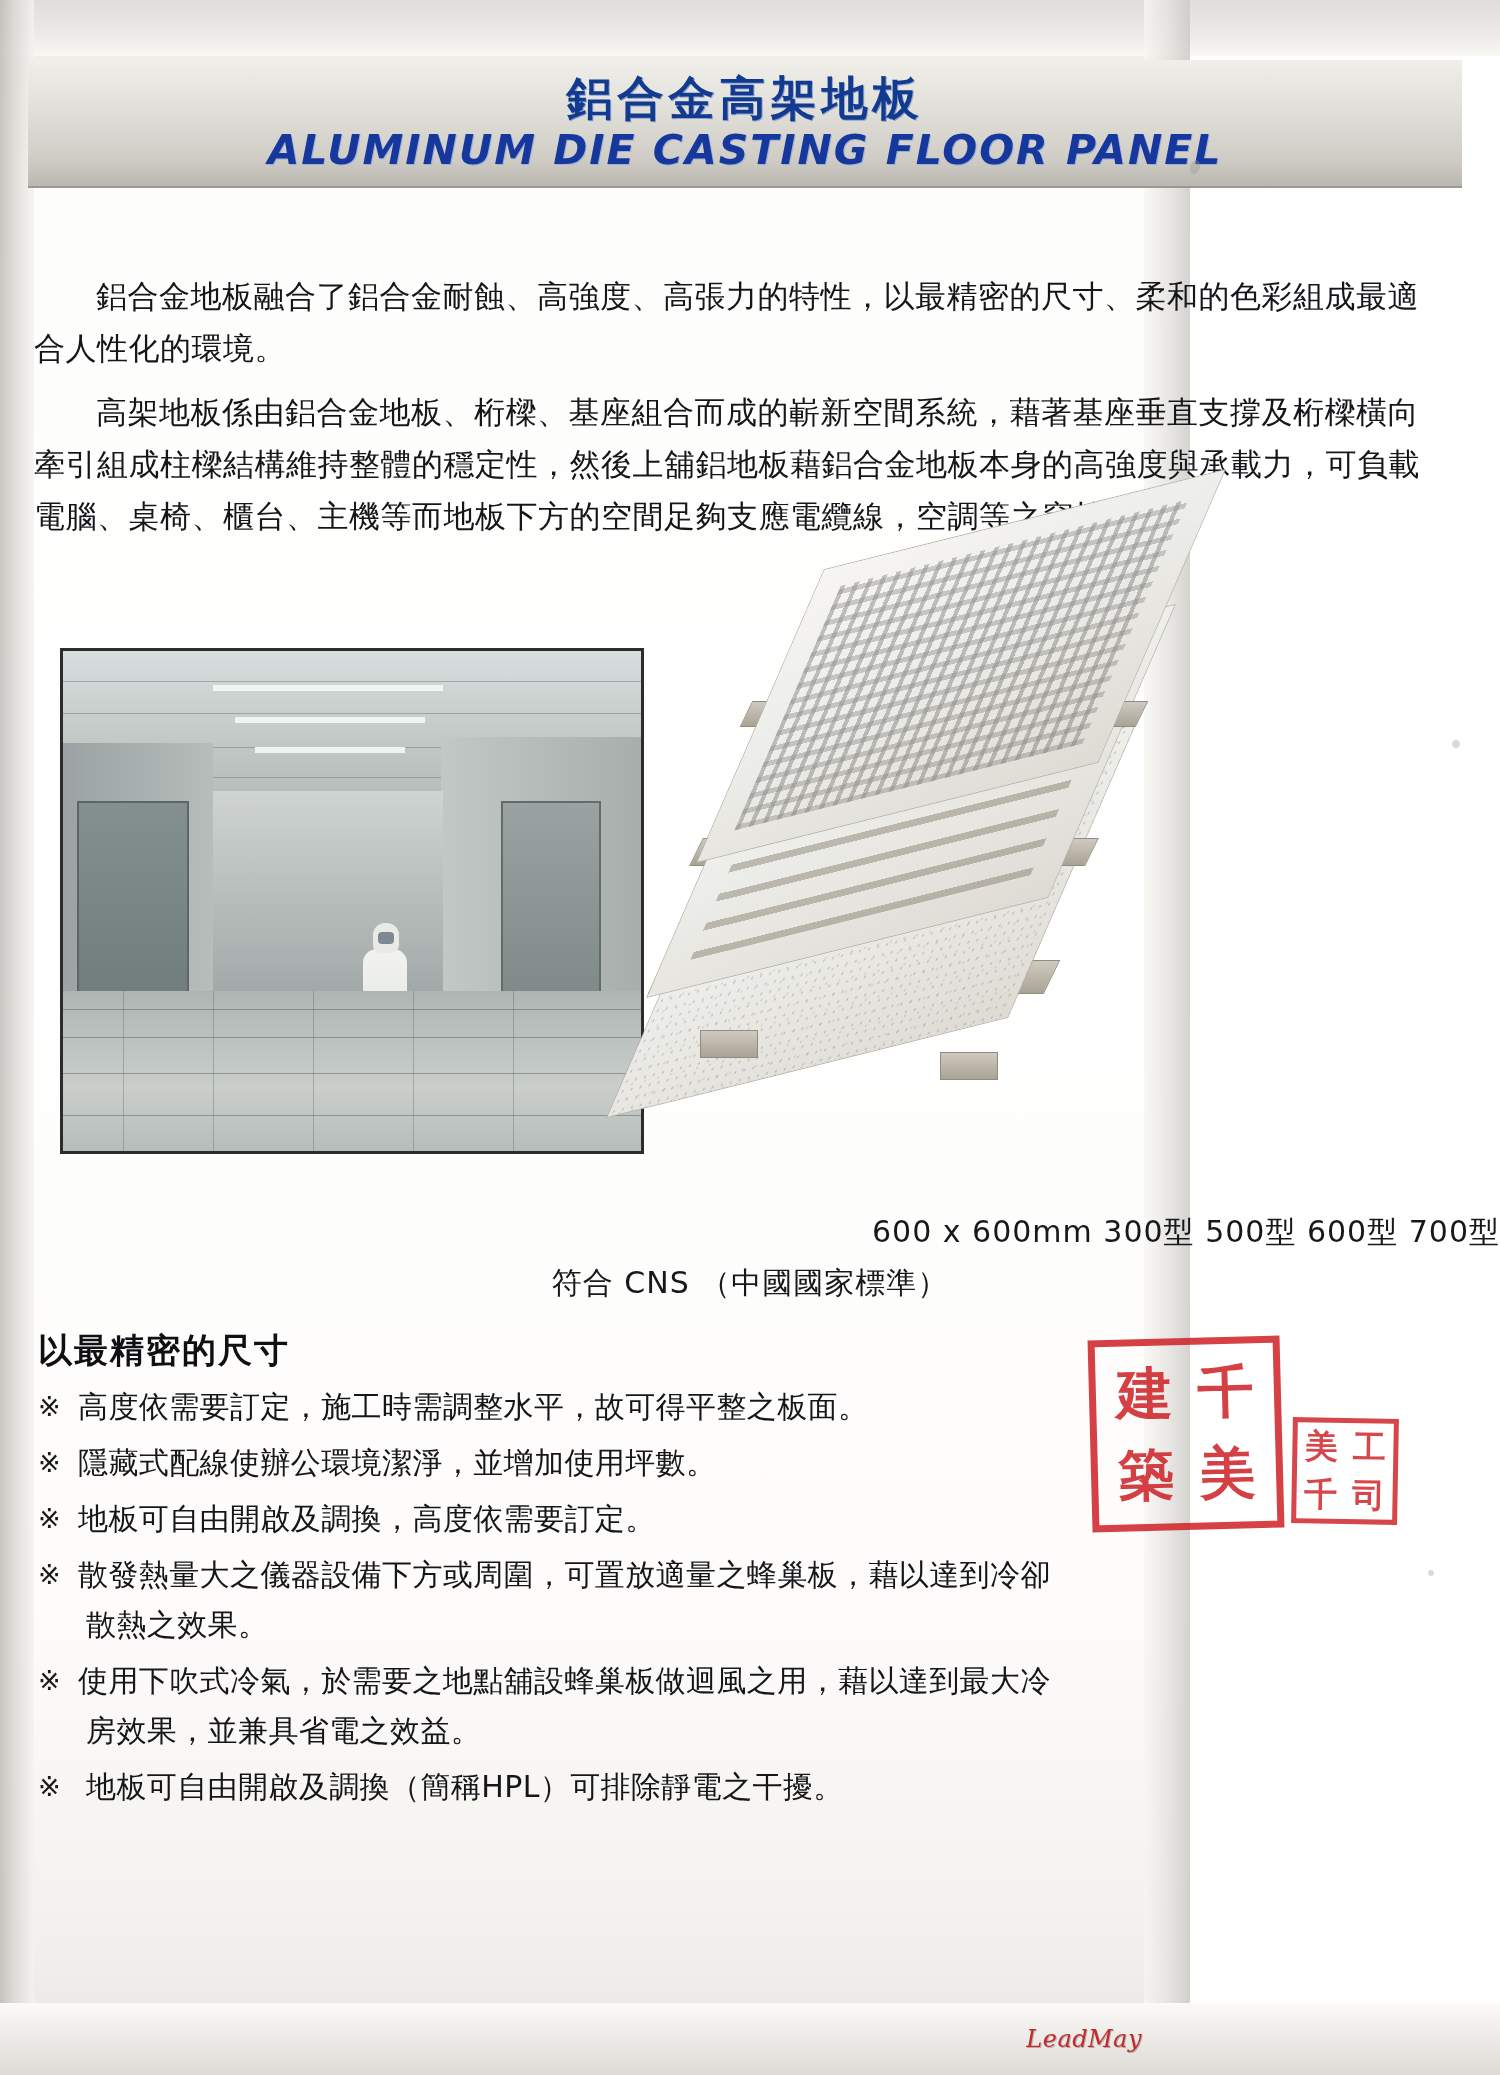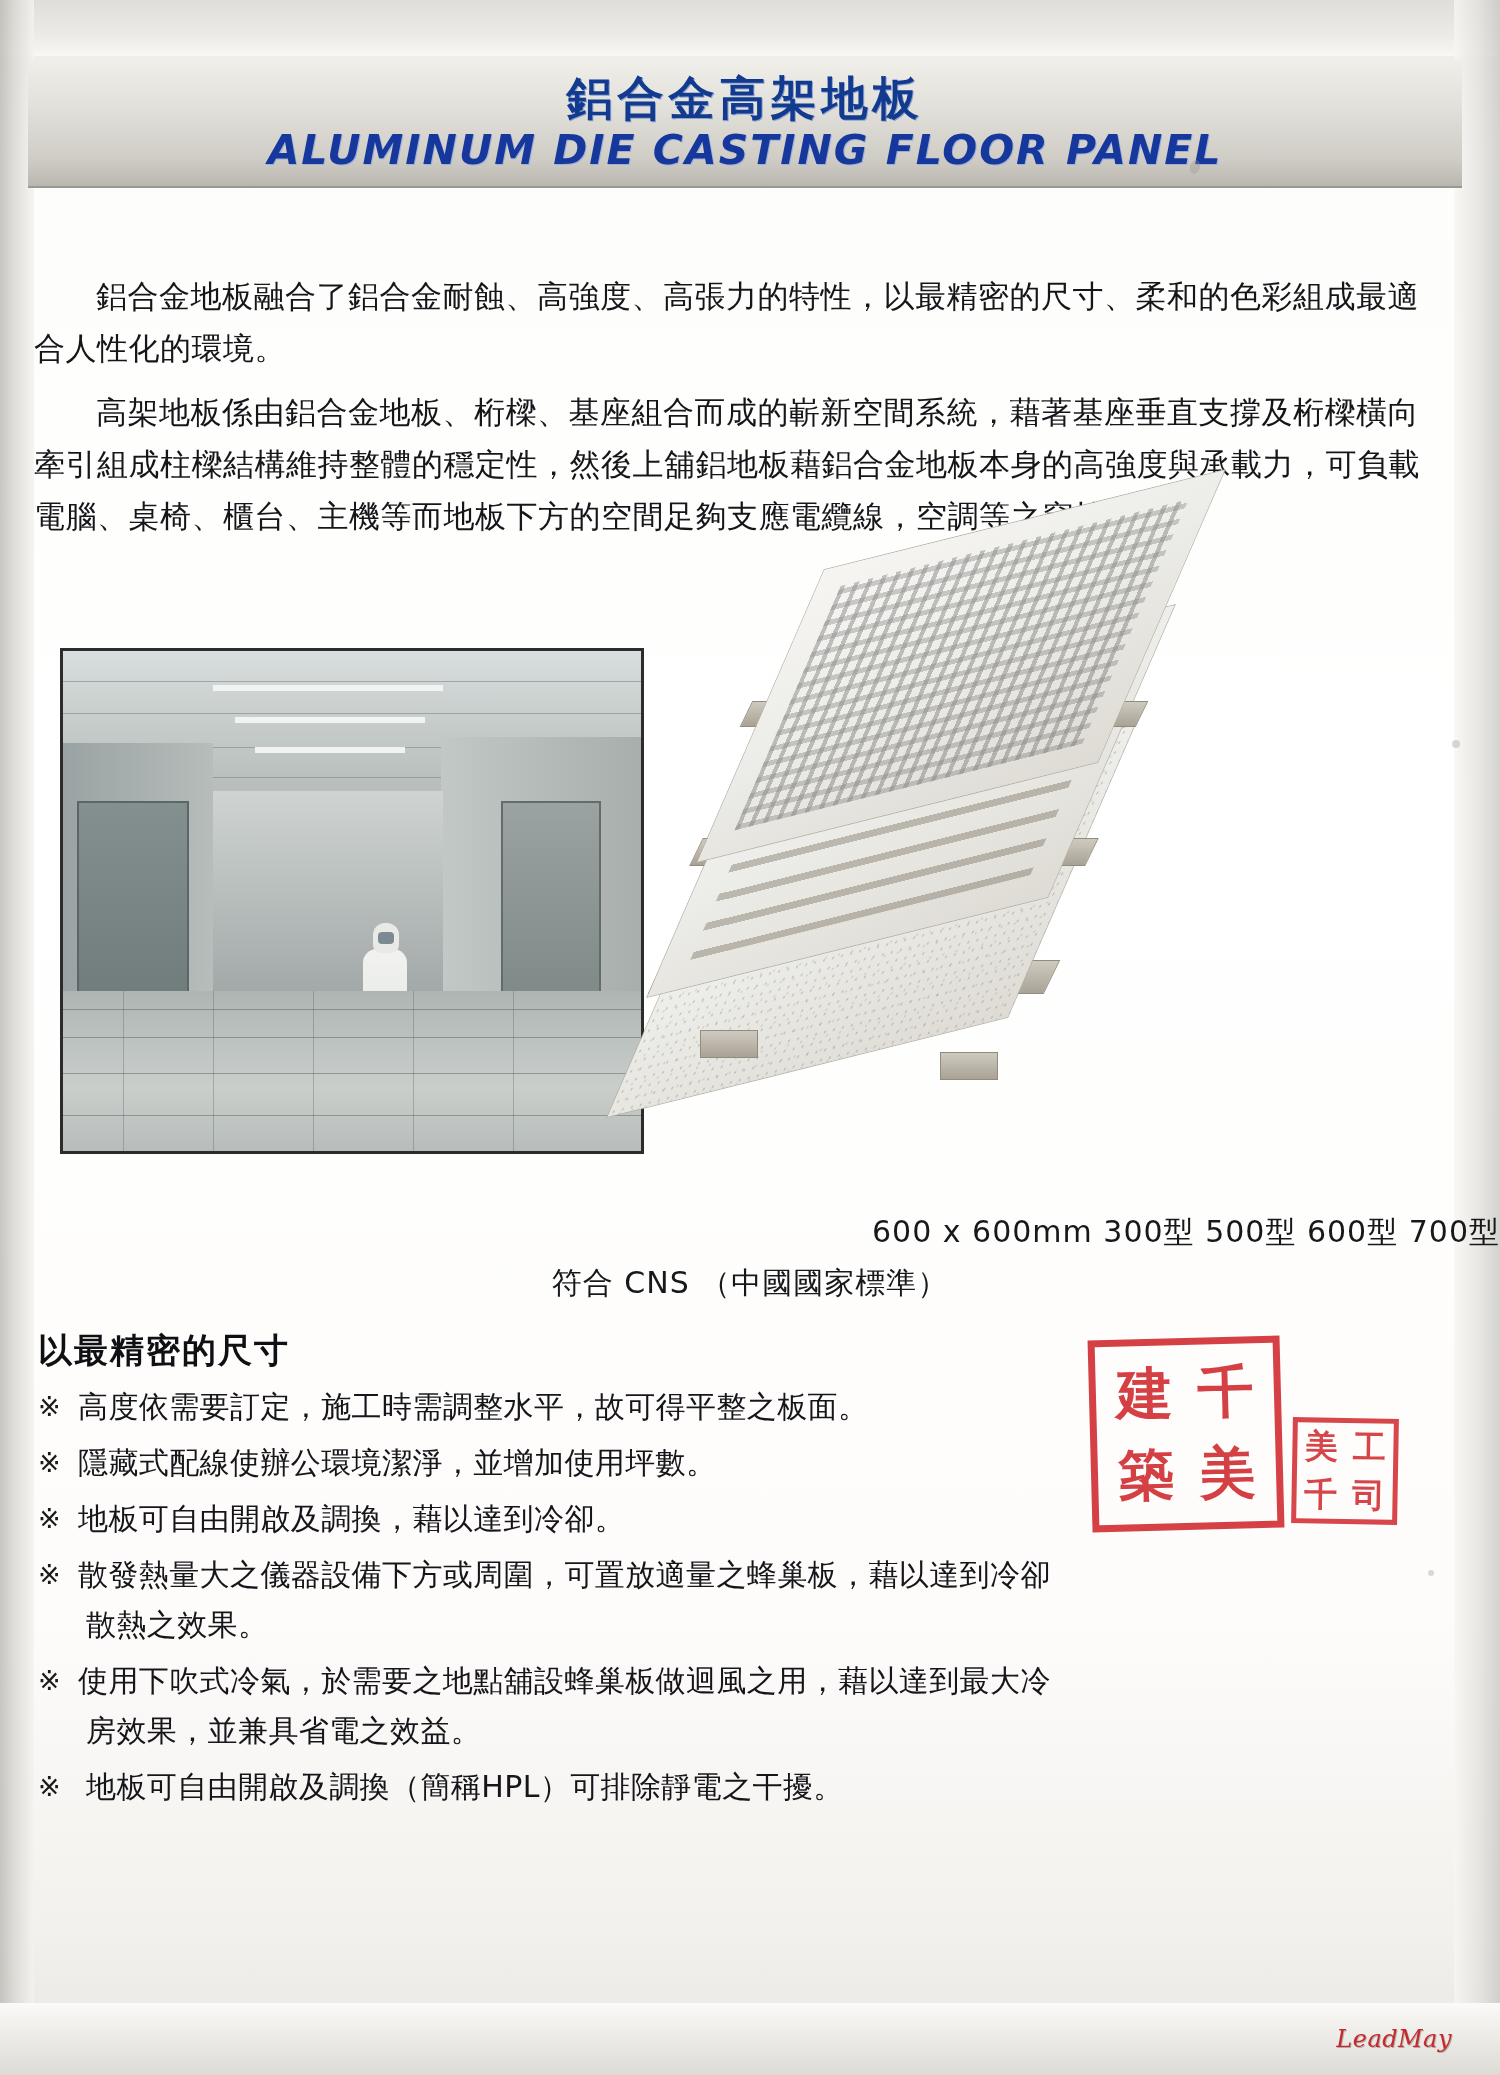--- a/index.html
+++ b/index.html
@@ -12,21 +12,21 @@
     height: 2075px;
     position: relative;
     font-family: "DejaVu Sans", "Liberation Sans", sans-serif;
     overflow: hidden;
   }
 
   
   #scan-page {
     position: absolute;
     left: 0; top: 0;
-    width: 1500px;
+    width: 1190px;
     height: 2075px;
     background: linear-gradient(180deg,#e9e8e4 0%, #efeeea 3%, #fdfdfb 8%, #ffffff 40%, #fdfcfa 78%, #f2f1ee 93%, #e6e5e1 100%);
   }
   
   #scan-left-edge {
     position: absolute;
     left: 0; top: 0;
     width: 34px; height: 2075px;
     background: linear-gradient(90deg,#bdbcb7 0%, #d8d7d2 40%, #f4f3f0 100%);
     opacity: .85;
@@ -458,21 +458,21 @@
       <span class="feature-text">高度依需要訂定，施工時需調整水平，故可得平整之板面。</span>
     </div>
 
     <div class="feature-item">
       <span class="feature-bullet">※</span>
       <span class="feature-text">隱藏式配線使辦公環境潔淨，並增加使用坪數。</span>
     </div>
 
     <div class="feature-item">
       <span class="feature-bullet">※</span>
-      <span class="feature-text">地板可自由開啟及調換，藉以達到冷卻。</span>
+      <span class="feature-text">地板可自由開啟及調換，高度依需要訂定。</span>
     </div>
 
     <div class="feature-item">
       <span class="feature-bullet">※</span>
       <span class="feature-text">
         <span>散發熱量大之儀器設備下方或周圍，可置放適量之蜂巢板，藉以達到冷卻</span>
         <span class="cont">散熱之效果。</span>
       </span>
     </div>
 

